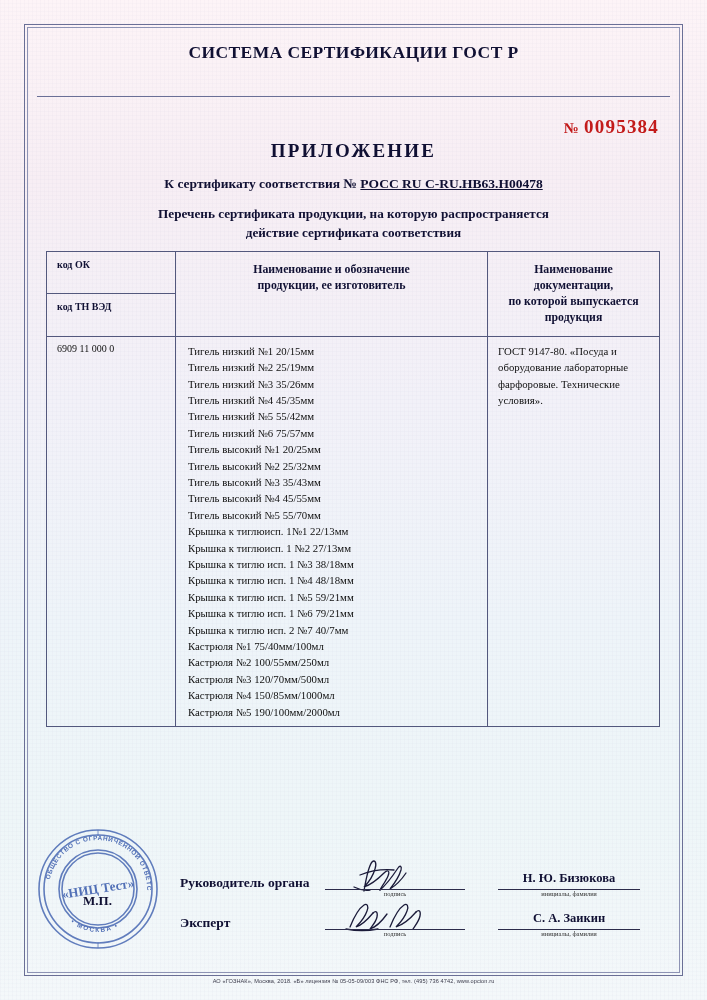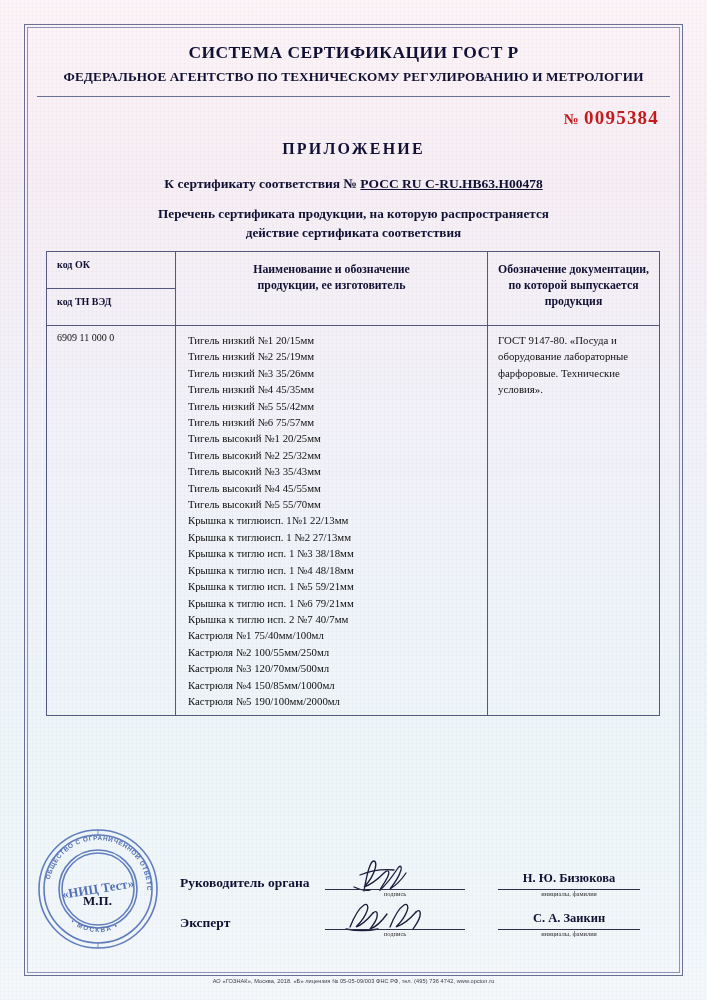--- a/index.html
+++ b/index.html
@@ -83,21 +83,21 @@
     position: absolute;
     left: 37px;
     top: 96px;
     width: 633px;
     border-top: 1px solid #6a6f96;
   }
 
   .serial {
     position: absolute;
     right: 48px;
-    top: 107px;
+    top: 116px;
     font-size: 17px;
     font-weight: bold;
     color: #c31b1b;
     letter-spacing: 0.5px;
     margin-left: 32px;
   }
   .serial .no {
     font-size: 15px;
     font-weight: bold;
     margin-right: 5px;
@@ -105,21 +105,21 @@
   .serial .num {
     font-size: 19px;
     letter-spacing: 1.2px;
   }
 
   .doc-title {
     position: absolute;
     left: 0; right: 0;
     top: 140px;
     text-align: center;
-    font-size: 16px;
+    font-size: 19px;
     font-weight: bold;
     letter-spacing: 2.2px;
     color: #101033;
   }
 
   .cert-line {
     position: absolute;
     left: 0; right: 0;
     top: 176px;
     text-align: center;
@@ -316,21 +316,20 @@
 <body>
 
 <div class="page">
   <div class="frame"></div>
   <div class="frame-inner"></div>
 
   <div class="content">
 
     <div class="hdr">
       <div class="hdr-title">СИСТЕМА СЕРТИФИКАЦИИ ГОСТ Р</div>
-      <div class="hdr-sub">ФЕДЕРАЛЬНОЕ АГЕНТСТВО ПО ТЕХНИЧЕСКОМУ РЕГУЛИРОВАНИЮ И МЕТРОЛОГИИ</div>
     </div>
     <div class="hdr-rule"></div>
 
     <div class="serial">
       <span class="no">№</span><span class="num">0095384</span>
     </div>
 
     <div class="doc-title">ПРИЛОЖЕНИЕ</div>
 
     <div class="cert-line">
@@ -345,21 +344,21 @@
 
     <table class="tbl">
       <tbody>
           <tr>
         <td class="th-code">код ОК</td>
         <td class="th-mid" rowspan="2">
           <div>Наименование и обозначение</div>
           <div>продукции, ее изготовитель</div>
         </td>
         <td class="th-right" rowspan="2">
-          <div>Обозначение документации,</div>
+          <div>Наименование документации,</div>
           <div>по которой выпускается продукция</div>
         </td>
       </tr>
       <tr>
         <td class="th-code th-code-2">код ТН ВЭД</td>
       </tr>
       <tr>
         <td class="body-code">6909 11 000 0</td>
         <td class="body-list">
           <div>Тигель низкий №1 20/15мм</div>

